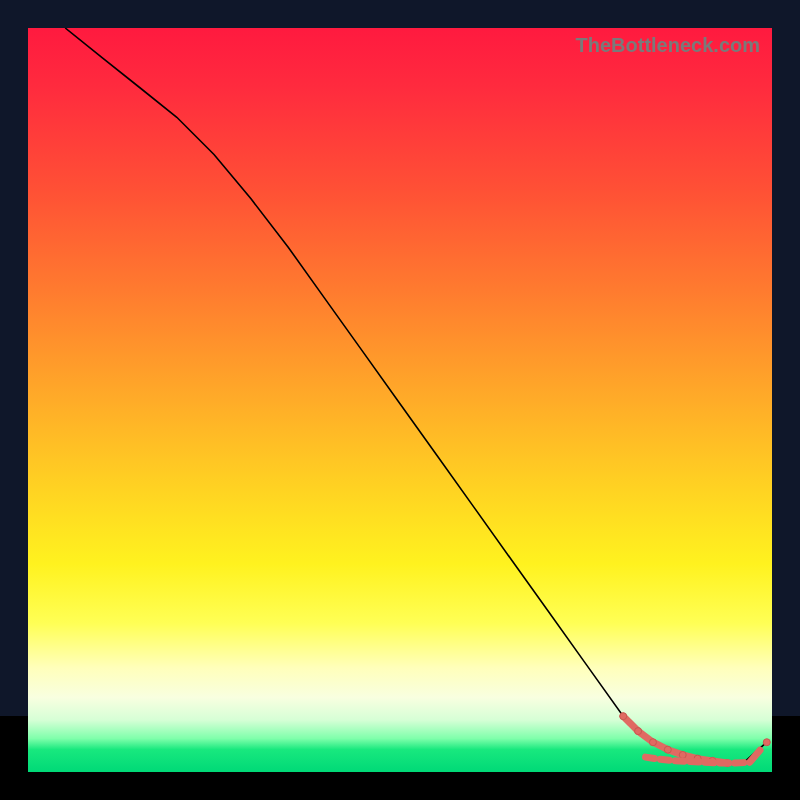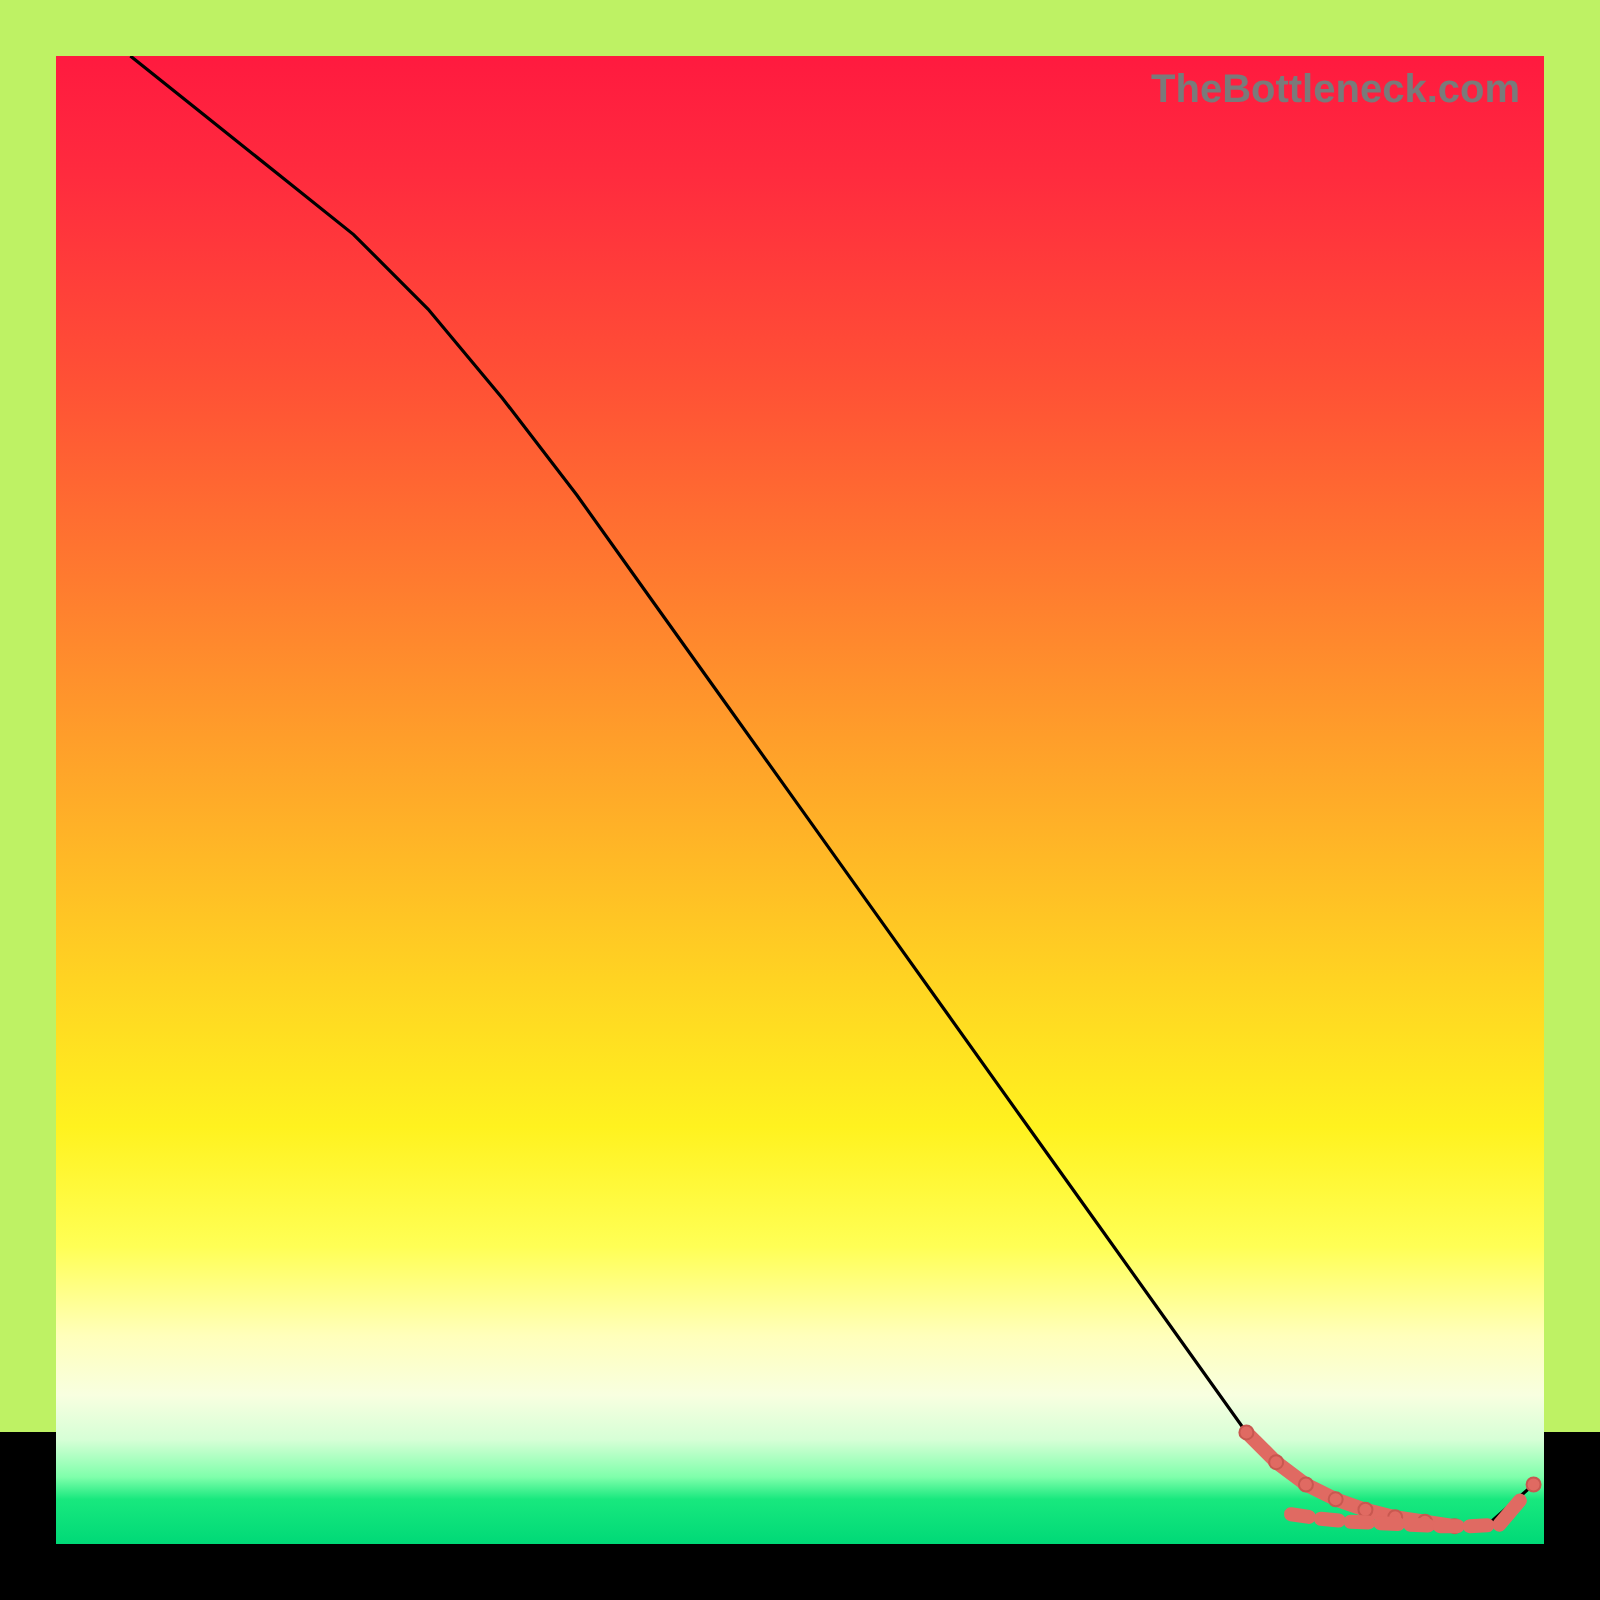--- a/index.html
+++ b/index.html
@@ -1,16 +1,16 @@
 <!DOCTYPE html>
 <html><head>
 <meta charset="utf-8">
 <style>
   html,body{margin:0;padding:0;width:800px;height:800px;background:#000;overflow:hidden}
-  .stage{position:relative;width:800px;height:716px;background:#bef264}
+  .stage{position:relative;width:800px;height:716px;background:#0f172a}
   .plot{position:absolute;left:28px;top:28px;width:744px;height:744px;overflow:hidden}
   
   .grad{position:absolute;inset:0;
     background:linear-gradient(to bottom,
       #ff1a3f 0%,
       #ff2b3e 8%,
       #ff5135 22%,
       #ff7a2f 35%,
       #ffa529 48%,
       #ffd322 62%,

